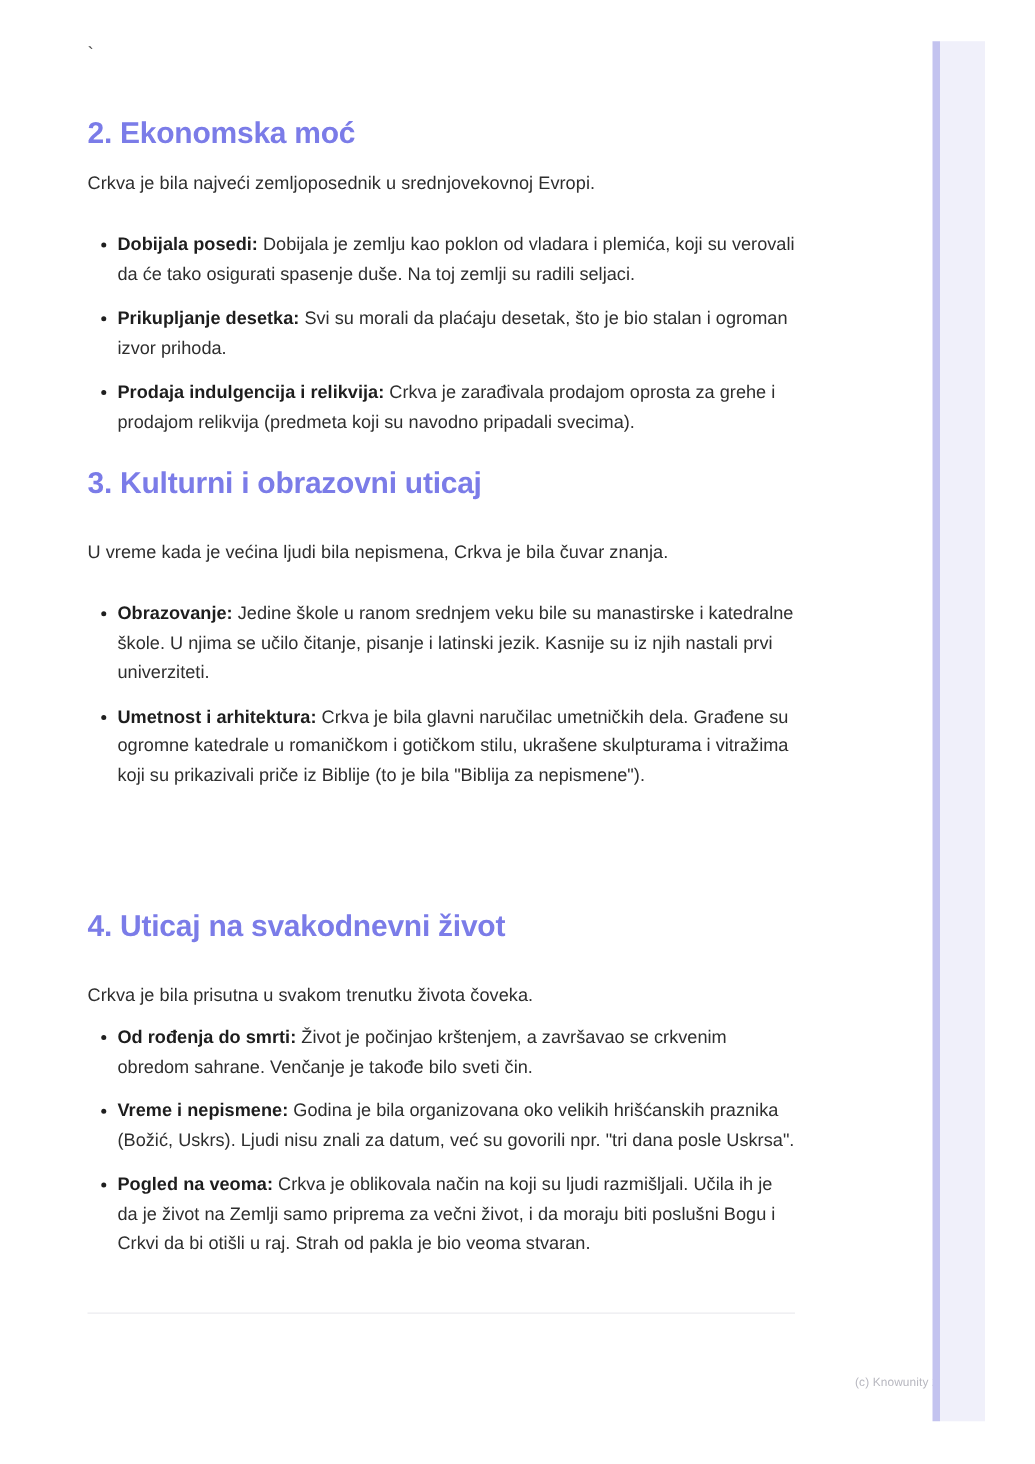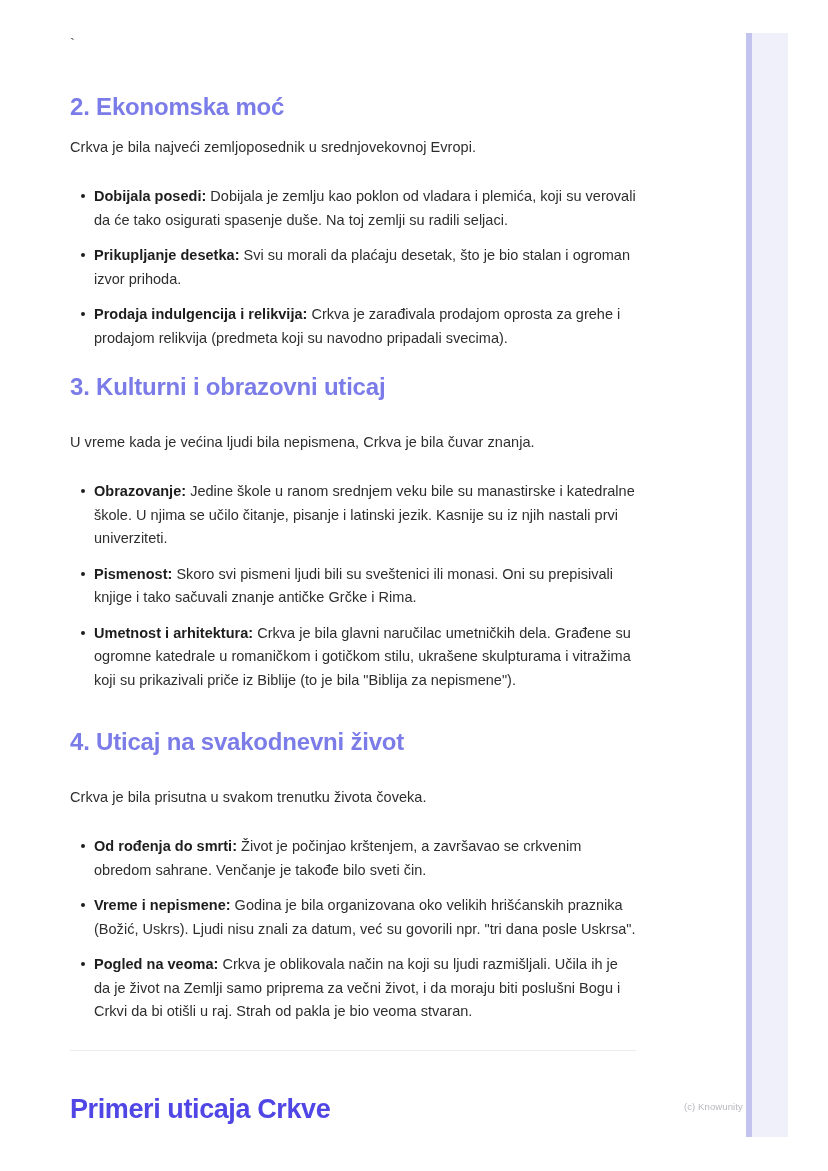--- a/index.html
+++ b/index.html
@@ -102,21 +102,21 @@
   .block-sec2   { position: absolute; left: 70px; top: 92px;  width: 566px; }
   .block-sec2 p.lead { margin-top: 14px; }
   .block-sec2 ul.bullets { margin-top: 27px; }
 
   .block-sec3   { position: absolute; left: 70px; top: 372px; width: 566px; }
   .block-sec3 p.lead { margin-top: 29px; }
   .block-sec3 ul.bullets { margin-top: 27px; }
 
   .block-sec4   { position: absolute; left: 70px; top: 727px; width: 566px; }
   .block-sec4 p.lead { margin-top: 29px; }
-  .block-sec4 ul.bullets { margin-top: 27px; }
+  .block-sec4 ul.bullets { margin-top: 11px; }
 
   
   hr.divider {
     position: absolute;
     left: 70px;
     top: 1050px;
     width: 566px;
     height: 0;
     border: none;
     border-top: 1px solid #ececf0;
@@ -195,24 +195,20 @@
 
     <p class="lead">U vreme kada je većina ljudi bila nepismena, Crkva je bila čuvar znanja.</p>
 
     <ul class="bullets">
       <li>
         <span class="dot"></span>
         <span class="term">Obrazovanje:</span><span class="desc"> Jedine škole u ranom srednjem veku bile su manastirske i katedralne škole. U njima se učilo čitanje, pisanje i latinski jezik. Kasnije su iz njih nastali prvi univerziteti.</span>
       </li>
       <li>
         <span class="dot"></span>
-        <span class="term">Pismenost:</span><span class="desc"> Skoro svi pismeni ljudi bili su sveštenici ili monasi. Oni su prepisivali knjige i tako sačuvali znanje antičke Grčke i Rima.</span>
-      </li>
-      <li>
-        <span class="dot"></span>
         <span class="term">Umetnost i arhitektura:</span><span class="desc"> Crkva je bila glavni naručilac umetničkih dela. Građene su ogromne katedrale u romaničkom i gotičkom stilu, ukrašene skulpturama i vitražima koji su prikazivali priče iz Biblije (to je bila "Biblija za nepismene").</span>
       </li>
     </ul>
   </section>
 
   <section class="block-sec4">
     <h2 class="section-heading">4. Uticaj na svakodnevni život</h2>
 
     <p class="lead">Crkva je bila prisutna u svakom trenutku života čoveka.</p>
 
@@ -227,22 +223,19 @@
       </li>
       <li>
         <span class="dot"></span>
         <span class="term">Pogled na veoma:</span><span class="desc"> Crkva je oblikovala način na koji su ljudi razmišljali. Učila ih je da je život na Zemlji samo priprema za večni život, i da moraju biti poslušni Bogu i Crkvi da bi otišli u raj. Strah od pakla je bio veoma stvaran.</span>
       </li>
     </ul>
   </section>
 
   <hr class="divider">
 
-  <div class="block-final">
-    <h1 class="main-heading">Primeri uticaja Crkve</h1>
-  </div>
 
   <div class="watermark">(c) Knowunity 2025</div>
 
   <div class="scroll-track"></div>
   <div class="scroll-thumb"></div>
 
 </div>
 
 </body></html>

